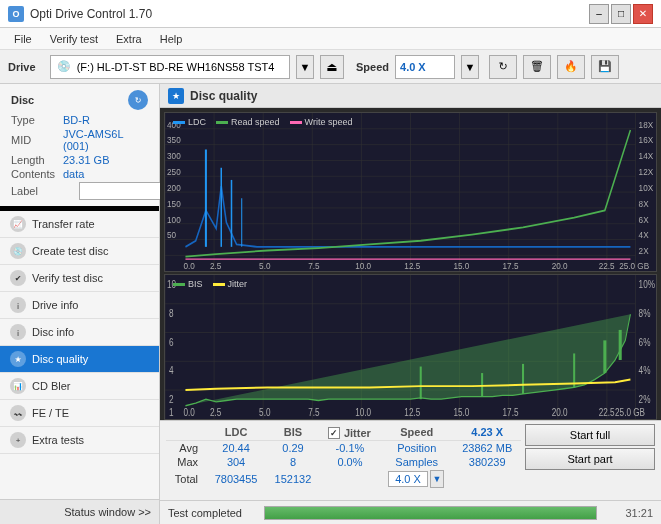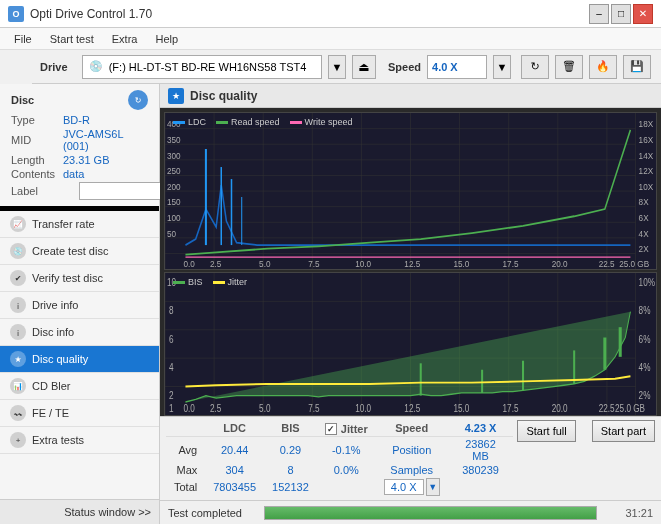--- a/index.html
+++ b/index.html
@@ -12,21 +12,21 @@
     .titlebar-title { font-size: 12px; color: #333; }
     .titlebar-controls { display: flex; gap: 2px; }
     .titlebar-btn { width: 20px; height: 20px; border: 1px solid #999; background: #e0e0e0; cursor: pointer; display: flex; align-items: center; justify-content: center; font-size: 10px; }
     .titlebar-btn.close { background: #e0534a; color: white; border-color: #c0392b; }
 
     
     .menubar { background: #f8f8f8; display: flex; align-items: center; gap: 2px; padding: 2px 6px; border-bottom: 1px solid #ddd; height: 22px; }
     .menu-item { padding: 2px 8px; cursor: pointer; font-size: 11px; color: #333; }
 
     
-    .drivebar { background: #f0f0f0; display: flex; align-items: center; padding: 4px 8px; border-bottom: 1px solid #ccc; height: 34px; gap: 6px; margin-left: 32px; }
+    .drivebar { background: #f0f0f0; display: flex; align-items: center; padding: 4px 8px; border-bottom: 1px solid #ccc; height: 34px; gap: 6px; }
     .drive-label { font-size: 11px; font-weight: bold; color: #333; min-width: 36px; }
     .drive-select { display: flex; align-items: center; gap: 2px; border: 1px solid #aaa; background: white; padding: 2px 6px; flex: 1; max-width: 240px; font-size: 11px; height: 24px; }
     .drive-select-arrow { border: 1px solid #aaa; background: #e8e8e8; width: 18px; height: 24px; display: flex; align-items: center; justify-content: center; cursor: pointer; }
     .eject-btn { border: 1px solid #aaa; background: #e8e8e8; width: 24px; height: 24px; display: flex; align-items: center; justify-content: center; cursor: pointer; font-size: 12px; }
     .speed-label { font-size: 11px; font-weight: bold; color: #333; }
     .speed-select { border: 1px solid #aaa; background: white; padding: 2px 4px; font-size: 11px; height: 24px; display: flex; align-items: center; gap: 2px; min-width: 60px; }
     .speed-arrow { border: 1px solid #aaa; background: #e8e8e8; width: 18px; height: 24px; display: flex; align-items: center; justify-content: center; cursor: pointer; }
     .toolbar-btn { border: 1px solid #aaa; background: #e8e8e8; width: 28px; height: 24px; display: flex; align-items: center; justify-content: center; cursor: pointer; }
 
     
@@ -73,21 +73,21 @@
     .stats-table { flex: 1; }
     .stats-table table { border-collapse: collapse; width: 100%; font-size: 11px; }
     .stats-table th { color: #555; text-align: center; padding: 1px 8px; border-bottom: 1px solid #ddd; }
     .stats-table td { text-align: center; padding: 1px 8px; color: #1565c0; }
     .stats-table td.label { color: #333; text-align: right; }
 
     .jitter-check { display: flex; align-items: center; gap: 4px; margin-top: 2px; }
     .checkbox { width: 12px; height: 12px; border: 1px solid #888; background: white; display: flex; align-items: center; justify-content: center; cursor: pointer; }
     .checkbox-checked::after { content: '✓'; font-size: 9px; color: #333; }
 
-    .right-stats { display: flex; flex-direction: row; gap: 16px; min-width: 130px; }
+    .right-stats { display: flex; flex-direction: column; gap: 2px; min-width: 130px; }
 
     .btn-full { border: 1px solid #888; background: linear-gradient(to bottom, #f5f5f5, #e0e0e0); padding: 2px 8px; font-size: 11px; cursor: pointer; height: 22px; }
     .btn-part { border: 1px solid #888; background: linear-gradient(to bottom, #f5f5f5, #e0e0e0); padding: 2px 8px; font-size: 11px; cursor: pointer; height: 22px; }
     .speed-val { color: #1565c0; font-weight: bold; }
 
     
     .bottom-status { background: #f0f0f0; border-top: 1px solid #ccc; padding: 3px 8px; display: flex; align-items: center; gap: 16px; height: 24px; }
     .progress-bar-wrap { flex: 1; height: 14px; background: #e0e0e0; border: 1px solid #aaa; }
     .progress-bar-fill { height: 100%; background: linear-gradient(to bottom, #66bb6a, #43a047); }
     .status-text { font-size: 11px; color: #333; min-width: 80px; }
@@ -110,21 +110,21 @@
   </div>
   <div class="titlebar-controls">
     <div class="titlebar-btn">–</div>
     <div class="titlebar-btn">□</div>
     <div class="titlebar-btn close">✕</div>
   </div>
 </div>
 
 <div class="menubar">
   <div class="menu-item">File</div>
-  <div class="menu-item">Start test</div>
+  <div class="menu-item">Verify test</div>
   <div class="menu-item">Extra</div>
   <div class="menu-item">Help</div>
 </div>
 
 <div class="drivebar">
   <span class="drive-label">Drive</span>
   <div class="drive-select">
     <span style="font-size:11px;color:#888;margin-right:4px;">💿</span>
     <span style="font-size:11px;">(F:)  HL-DT-ST BD-RE  WH16NS58 TST4</span>
   </div>

